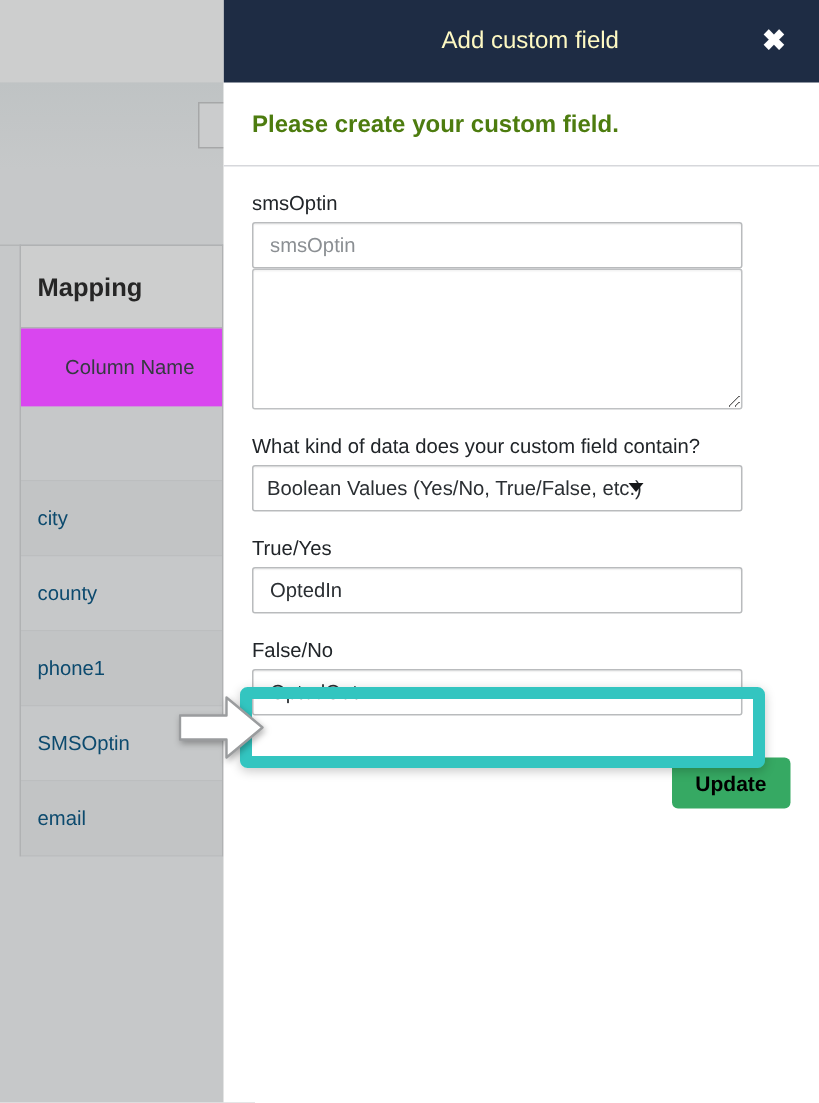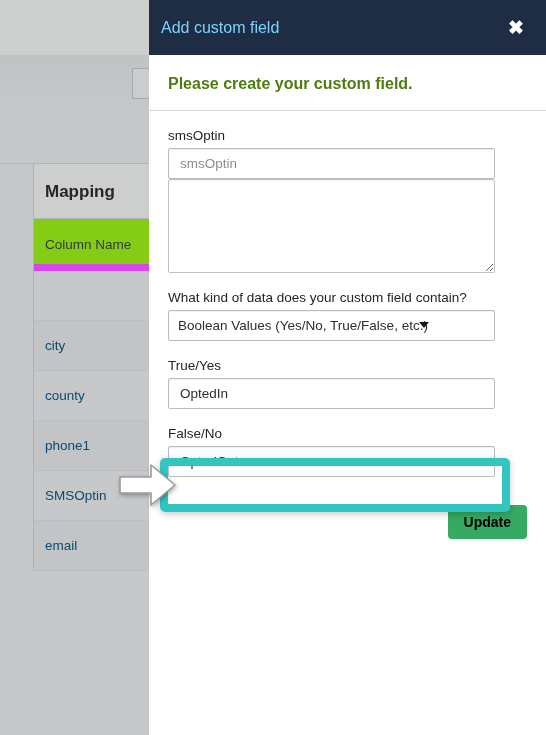--- a/index.html
+++ b/index.html
@@ -50,44 +50,44 @@
 
   
   #bg-table {
     position: absolute;
     left: 13px; top: 163px;
     width: 136px;
     border: 1px solid #b0b2b3;
     border-bottom: none;
     background: #c9cacb;
     box-sizing: border-box;
-    margin-left: 20px;
   }
   .bg-table-title {
     height: 55px;
     line-height: 55px;
     padding-left: 11px;
     font-size: 17px;
     font-weight: bold;
     color: #262626;
     background: #cdcece;
     border-bottom: 1px solid #b0b2b3;
     box-sizing: border-box;
     white-space: nowrap;
   }
   .bg-table-colhead {
     height: 52px;
     line-height: 52px;
     padding-left: 11px;
     font-size: 13.5px;
     color: #343a40;
-    background: #84cc16;
-    border-bottom: 7px solid #d946ef;
-    box-sizing: border-box;
-    white-space: nowrap;
+    background: #d946ef;
+    border-bottom: 4px solid #d946ef;
+    box-sizing: border-box;
+    white-space: nowrap;
+    text-align: center;
   }
   .bg-row {
     height: 50px;
     line-height: 50px;
     padding-left: 11px;
     font-size: 13.5px;
     color: #0c4a6e;
     box-sizing: border-box;
     white-space: nowrap;
     border-bottom: 1px solid #bcbebf;
@@ -106,22 +106,22 @@
   #modal-header {
     position: relative;
     height: 55px;
     background: #1e2c44;
   }
   #modal-title {
     position: absolute;
     left: 12px; right: 0; top: 0;
     height: 55px;
     line-height: 55px;
-    text-align: left;
-    color: #7dd3fc;
+    text-align: center;
+    color: #fef9c3;
     font-size: 16px;
   }
   #modal-close {
     position: absolute;
     right: 12px; top: 0;
     width: 36px; height: 55px;
     line-height: 55px;
     text-align: center;
     color: #ffffff;
     font-size: 19px;

